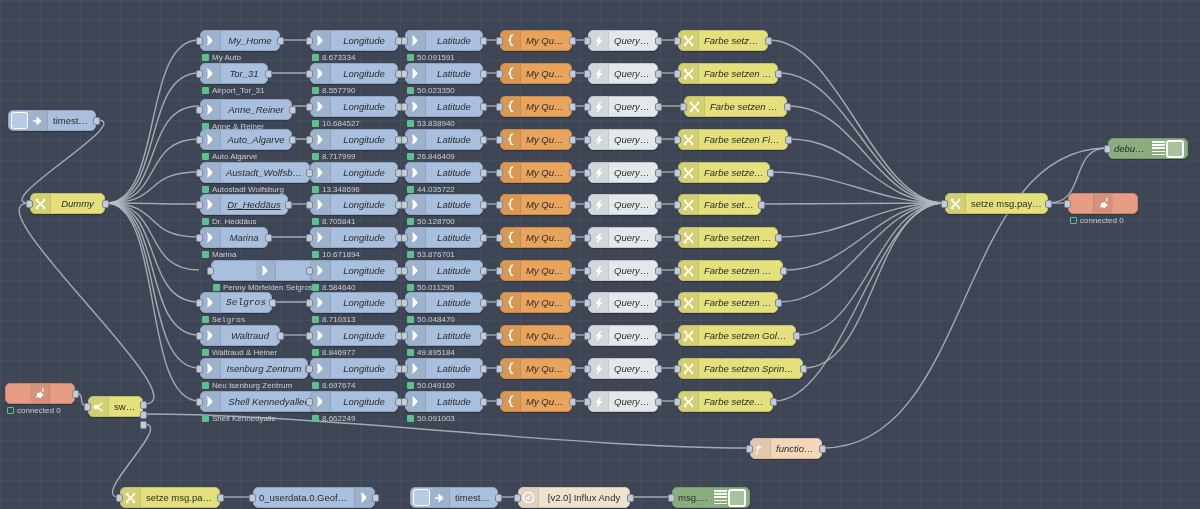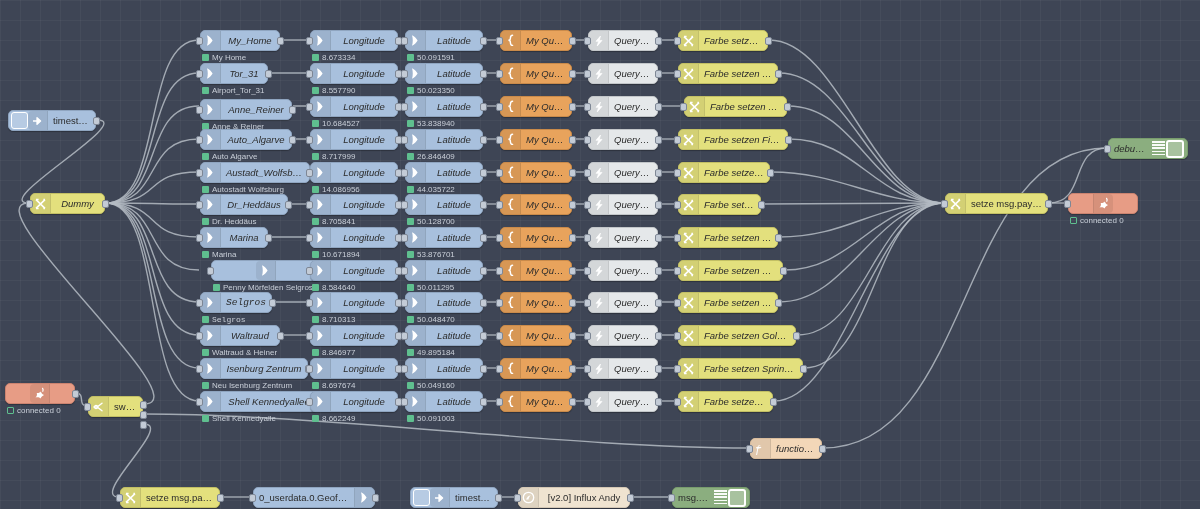--- a/index.html
+++ b/index.html
@@ -298,21 +298,21 @@
         <div class="iconbox">
           <svg width="11" height="13" viewBox="0 0 11 13">
             <path d="M2 1.2c2.6 1.3 4.4 3 5.6 5.3C6.4 8.8 4.6 10.5 2 11.8 3 8.4 3 4.6 2 1.2z" fill="#fff"></path>
           </svg>
         </div>
         <div class="lbl">My_Home</div>
         <div class="port in"></div>
         <div class="port out"></div>
         <div class="status">
           <span class="dot green"></span>
-          <span>My Home</span>
+          <span>My Auto</span>
         </div>
       </div>
       <div class="node c-blue ital" style="left: 310px; top: 30px; width: 88px;">
         <div class="iconbox">
           <svg width="11" height="13" viewBox="0 0 11 13">
             <path d="M2 1.2c2.6 1.3 4.4 3 5.6 5.3C6.4 8.8 4.6 10.5 2 11.8 3 8.4 3 4.6 2 1.2z" fill="#fff"></path>
           </svg>
         </div>
         <div class="lbl">Longitude</div>
         <div class="port in"></div>
@@ -604,21 +604,21 @@
         <div class="iconbox">
           <svg width="11" height="13" viewBox="0 0 11 13">
             <path d="M2 1.2c2.6 1.3 4.4 3 5.6 5.3C6.4 8.8 4.6 10.5 2 11.8 3 8.4 3 4.6 2 1.2z" fill="#fff"></path>
           </svg>
         </div>
         <div class="lbl">Longitude</div>
         <div class="port in"></div>
         <div class="port out"></div>
         <div class="status">
           <span class="dot green"></span>
-          <span>14.086956</span>
+          <span>13.348696</span>
         </div>
       </div>
       <div class="node c-blue ital" style="left: 405px; top: 162px; width: 78px;">
         <div class="iconbox">
           <svg width="11" height="13" viewBox="0 0 11 13">
             <path d="M2 1.2c2.6 1.3 4.4 3 5.6 5.3C6.4 8.8 4.6 10.5 2 11.8 3 8.4 3 4.6 2 1.2z" fill="#fff"></path>
           </svg>
         </div>
         <div class="lbl">Latitude</div>
         <div class="port in"></div>
@@ -652,21 +652,21 @@
         <div class="iconbox">
           <svg width="12" height="12" viewBox="0 0 12 12">
             <path d="M1 1.6l9 8.8M10 1.6l-9 8.8" stroke="#fff" stroke-width="1.5" fill="none"></path>
             <path d="M1 1.6h2.6M8.4 1.6H10M1 10.4h2.6M8.4 10.4H10" stroke="#fff" stroke-width="1.5"></path>
           </svg>
         </div>
         <div class="lbl">Farbe setzen Aqua</div>
         <div class="port in"></div>
         <div class="port out"></div>
       </div>
-      <div class="node c-blue ital" style="left: 200px; top: 194px; width: 88px;">
+      <div class="node c-blue ital" style="left: 200px; top: 194px; width: 88px; text-decoration: underline;">
         <div class="iconbox">
           <svg width="11" height="13" viewBox="0 0 11 13">
             <path d="M2 1.2c2.6 1.3 4.4 3 5.6 5.3C6.4 8.8 4.6 10.5 2 11.8 3 8.4 3 4.6 2 1.2z" fill="#fff"></path>
           </svg>
         </div>
         <div class="lbl">Dr_Heddäus</div>
         <div class="port in"></div>
         <div class="port out"></div>
         <div class="status">
           <span class="dot green"></span>

